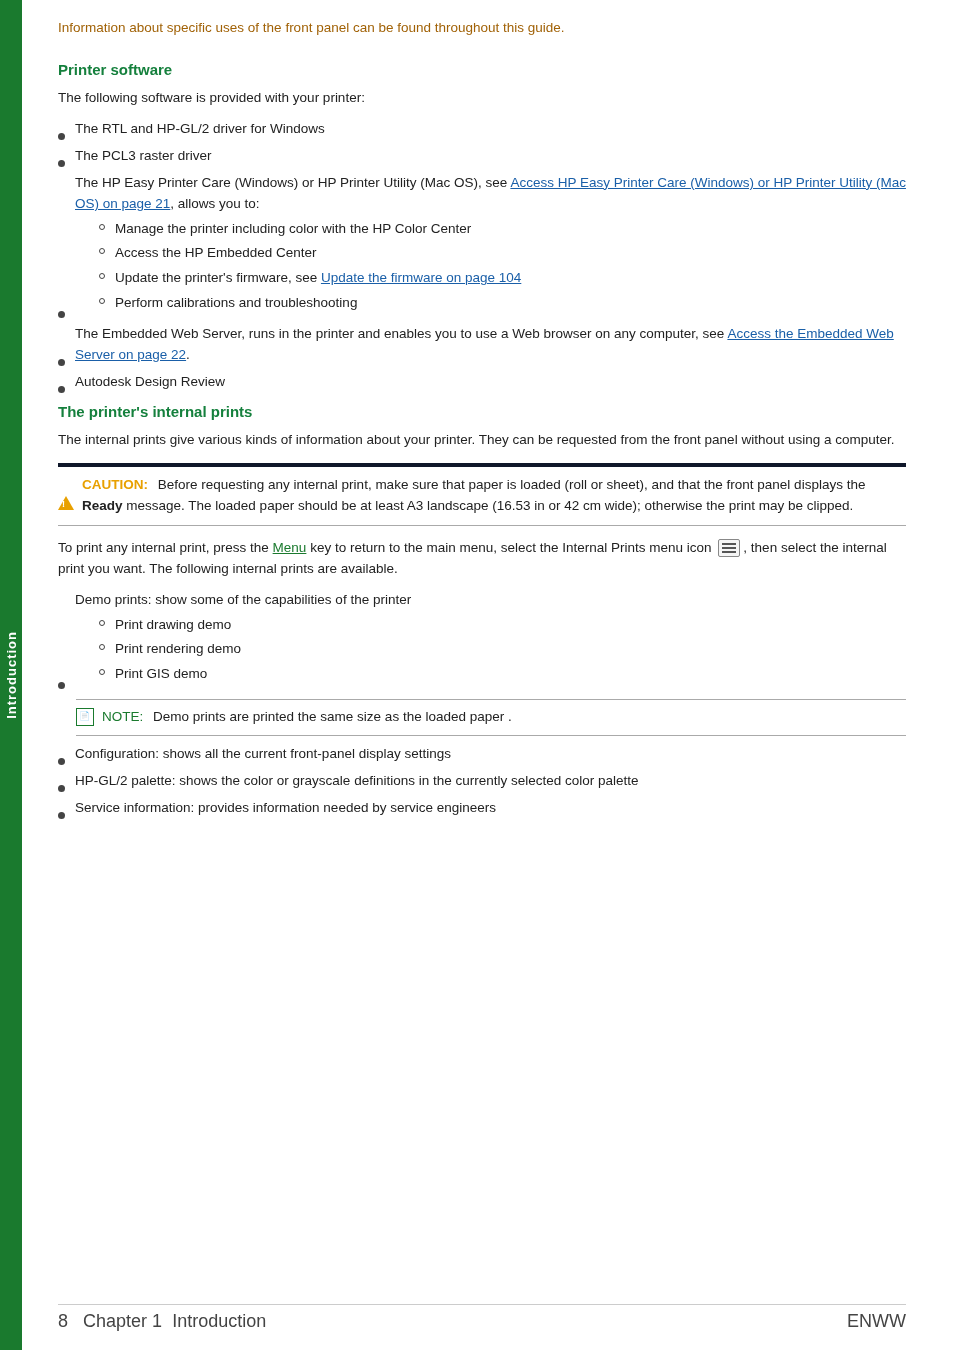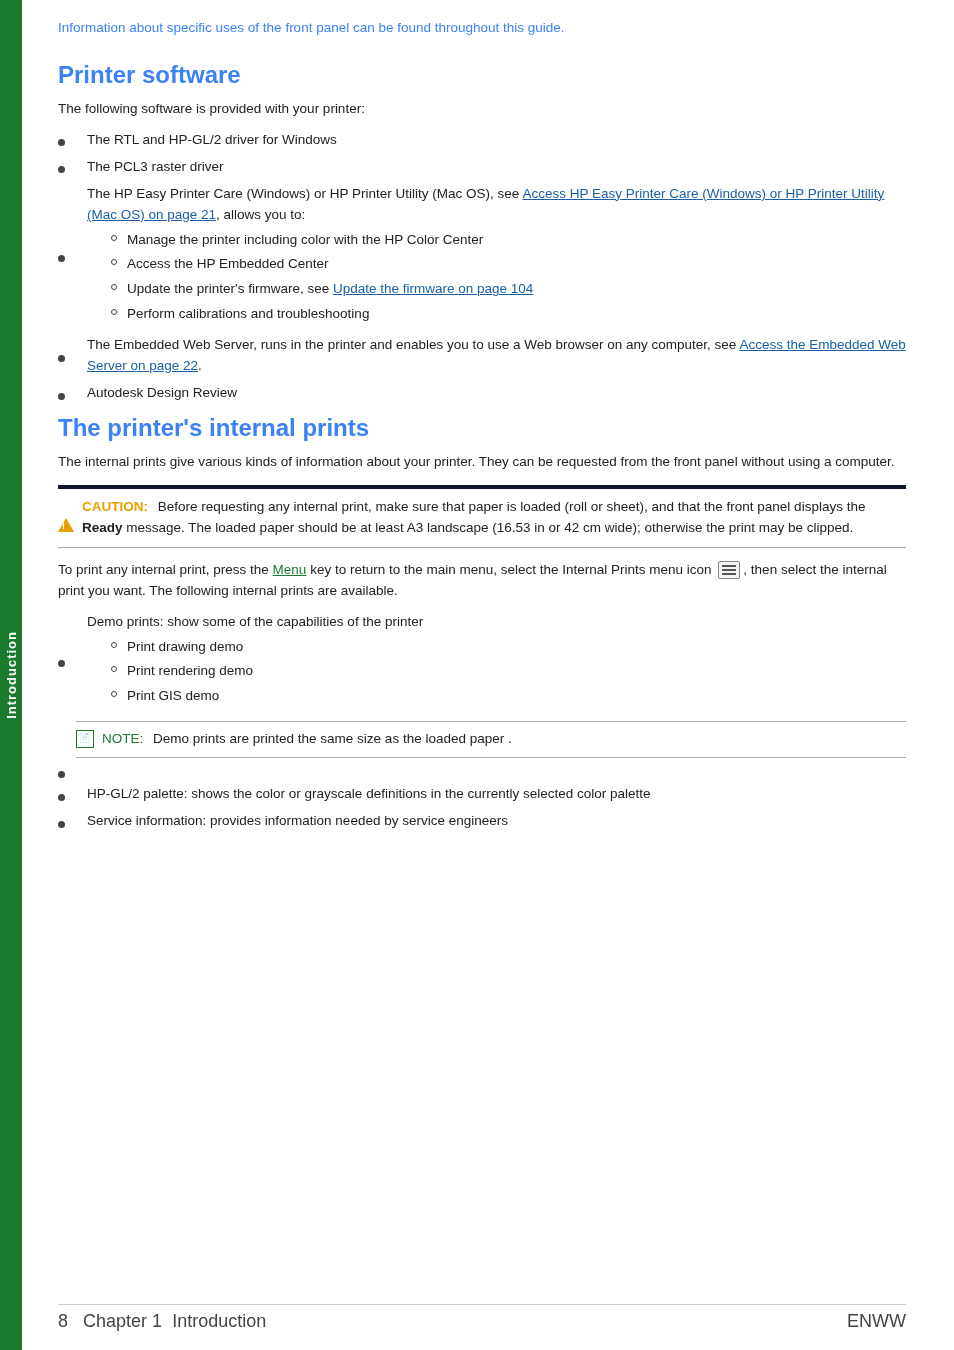--- a/index.html
+++ b/index.html
@@ -43,49 +43,48 @@
     .main-content {
       flex: 1;
       padding: 18px 48px 30px 36px;
       position: relative;
     }
 
     
     .top-paragraph {
       margin-bottom: 22px;
       line-height: 1.55;
-      color: #3b82f6;
+      color: #a16207;
     }
 
     
     .section-heading {
-      font-size: 24px;
-      font-weight: bold;
-      color: #3b82f6;
+      font-size: 15px;
+      font-weight: bold;
+      color: #15803d;
       margin-bottom: 10px;
       margin-top: 4px;
     }
 
     .section-intro {
       margin-bottom: 10px;
       line-height: 1.55;
     }
 
     
     .bullet-list {
       list-style: none;
       padding: 0;
       margin: 0 0 10px 0;
     }
     .bullet-list > li {
       display: flex;
-      align-items: center;
+      align-items: flex-end;
       margin-bottom: 6px;
       line-height: 1.55;
-      gap: 12px;
     }
     .bullet-dot {
       width: 7px;
       height: 7px;
       background: #444;
       border-radius: 50%;
       margin-top: 5px;
       margin-right: 10px;
       flex-shrink: 0;
     }
@@ -349,20 +348,21 @@
       </span>
       <span>
         <span class="note-label">NOTE:</span>
         Demo prints are printed the same size as the loaded paper .
       </span>
     </div>
 
     <ul class="bullet-list">
       <li>
         <span class="bullet-dot"></span>
+        <span>Configuration: shows all the current front-panel display settings</span>
       </li>
       <li>
         <span class="bullet-dot"></span>
         <span>HP-GL/2 palette: shows the color or grayscale definitions in the currently selected color palette</span>
       </li>
       <li>
         <span class="bullet-dot"></span>
         <span>Service information: provides information needed by service engineers</span>
       </li>
     </ul>

